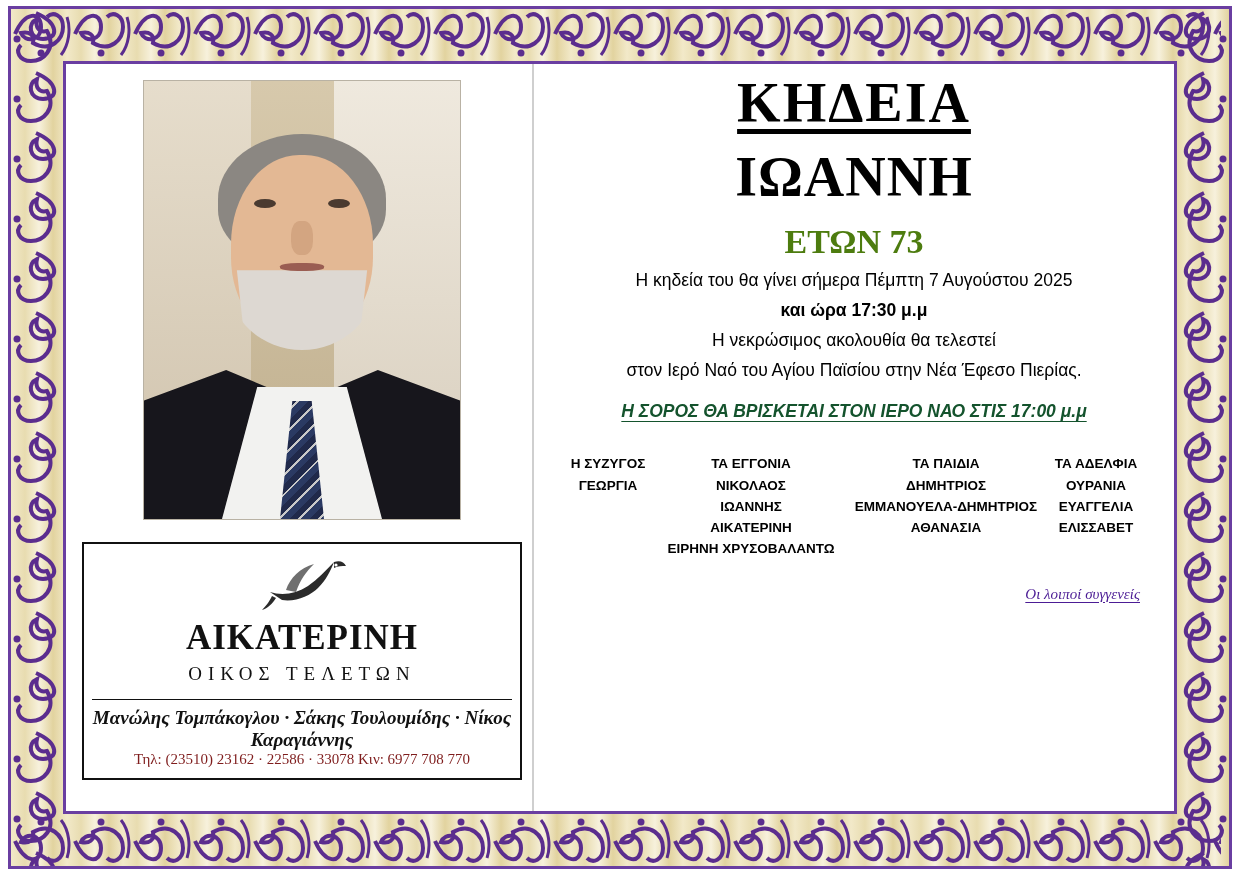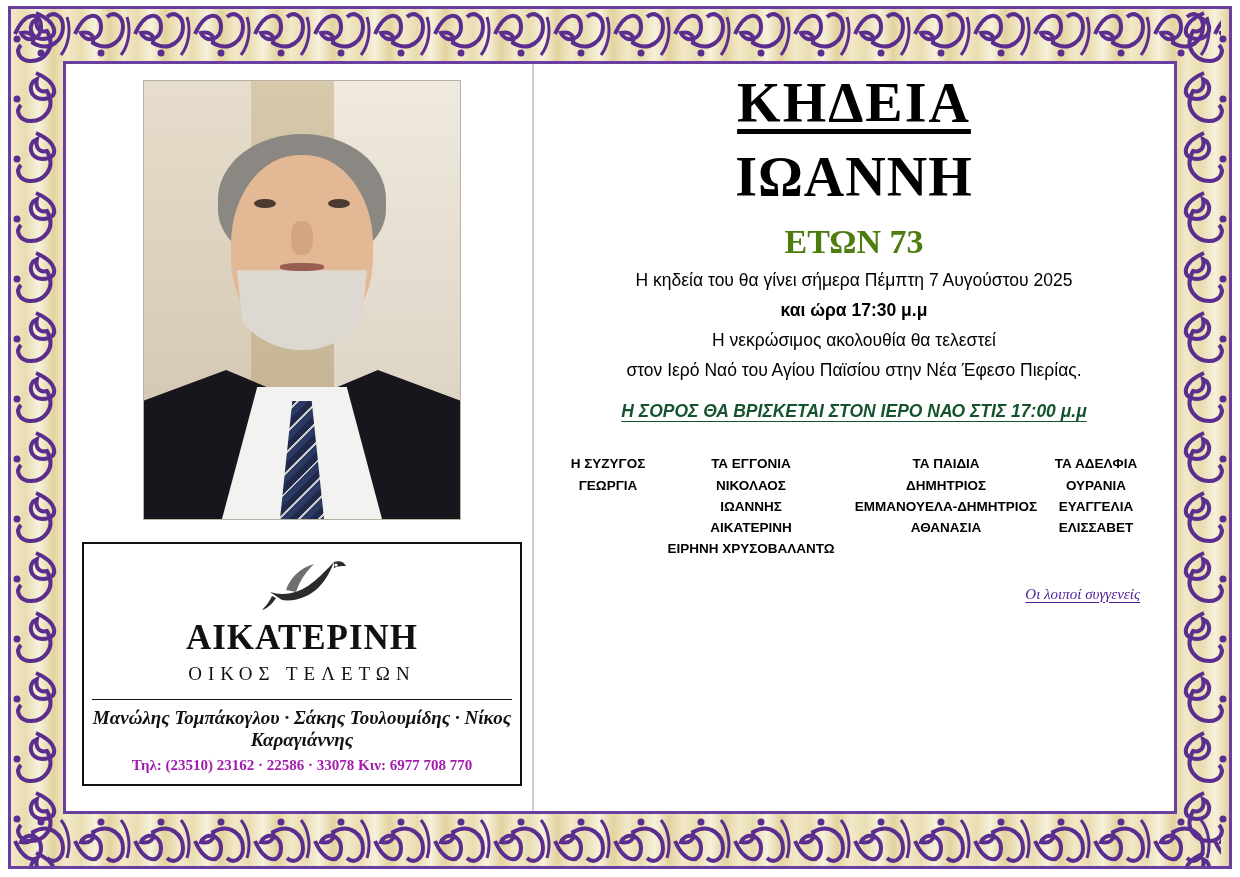--- a/index.html
+++ b/index.html
@@ -222,24 +222,23 @@
   .fh-addr {
     font-family: "Liberation Serif", serif;
     font-size: 14px;
     color: #111;
     margin-top: 3px;
     padding-bottom: 5px;
     border-bottom: 1.5px solid #111;
   }
   .fh-phone {
     font-family: "Liberation Serif", serif;
-    font-weight: bold;
+    font-weight: normal;
     font-size: 15px;
-    color: #a21caf;
-    margin-top: 6px;
+    color: #7f1d1d;
   }
 
   
   .right-col {
     flex: 1;
     box-sizing: border-box;
     padding: 11px 26px 10px 26px;
     display: flex;
     flex-direction: column;
   }

